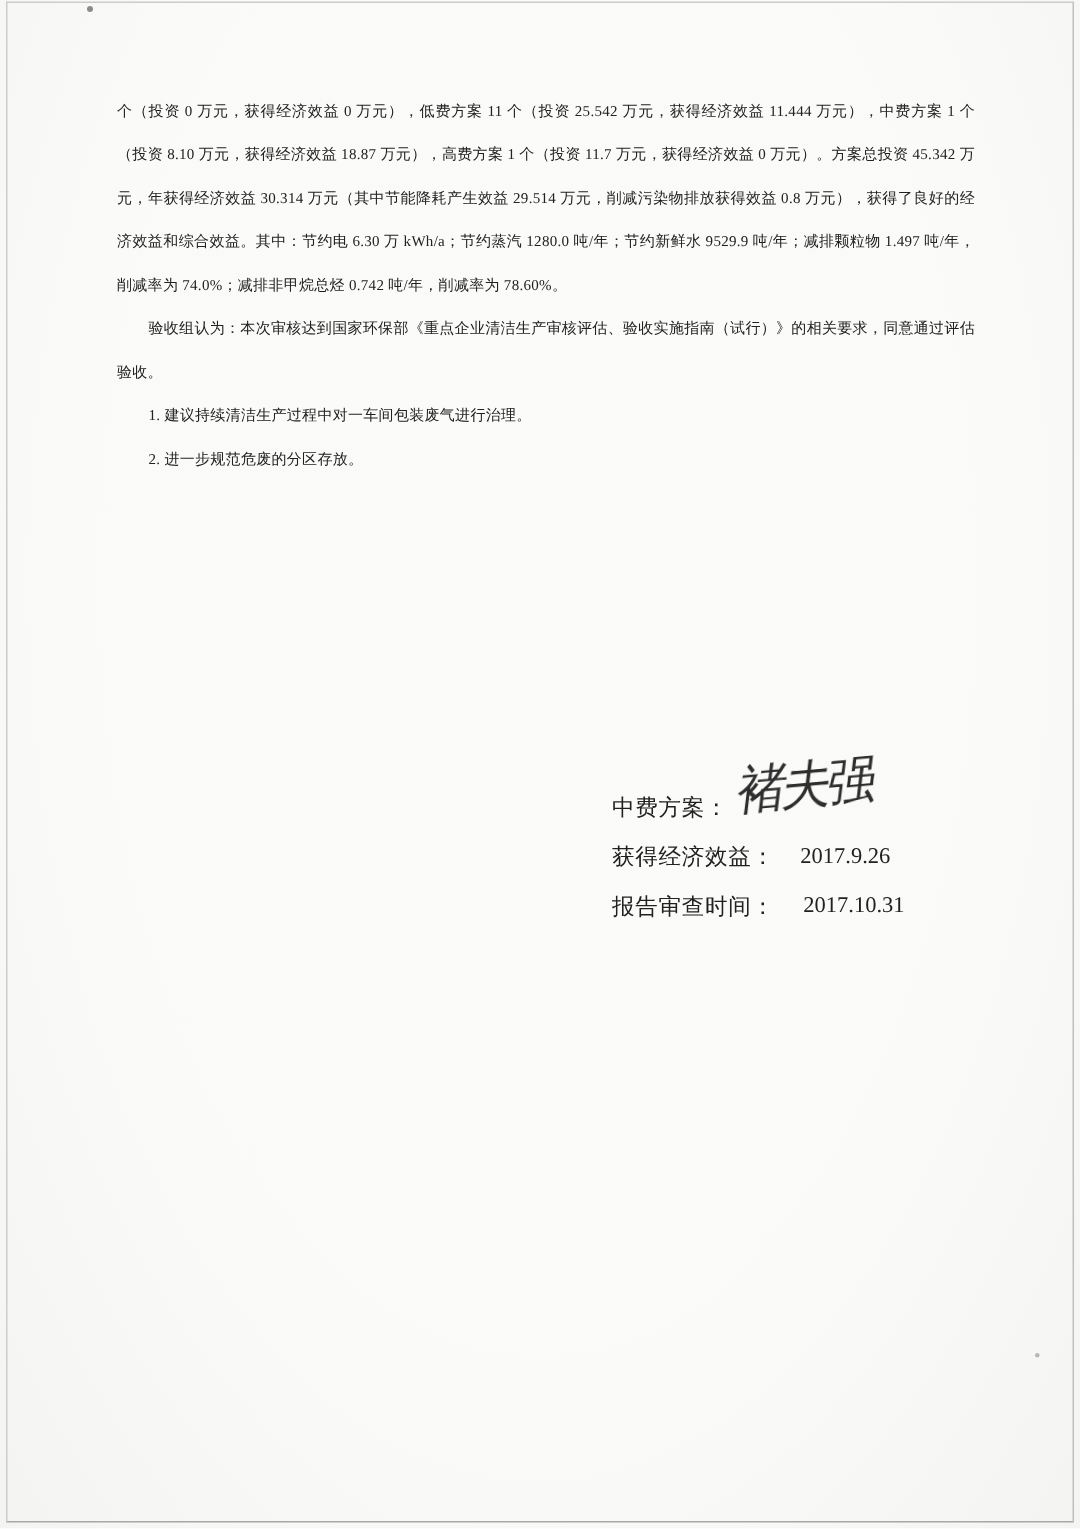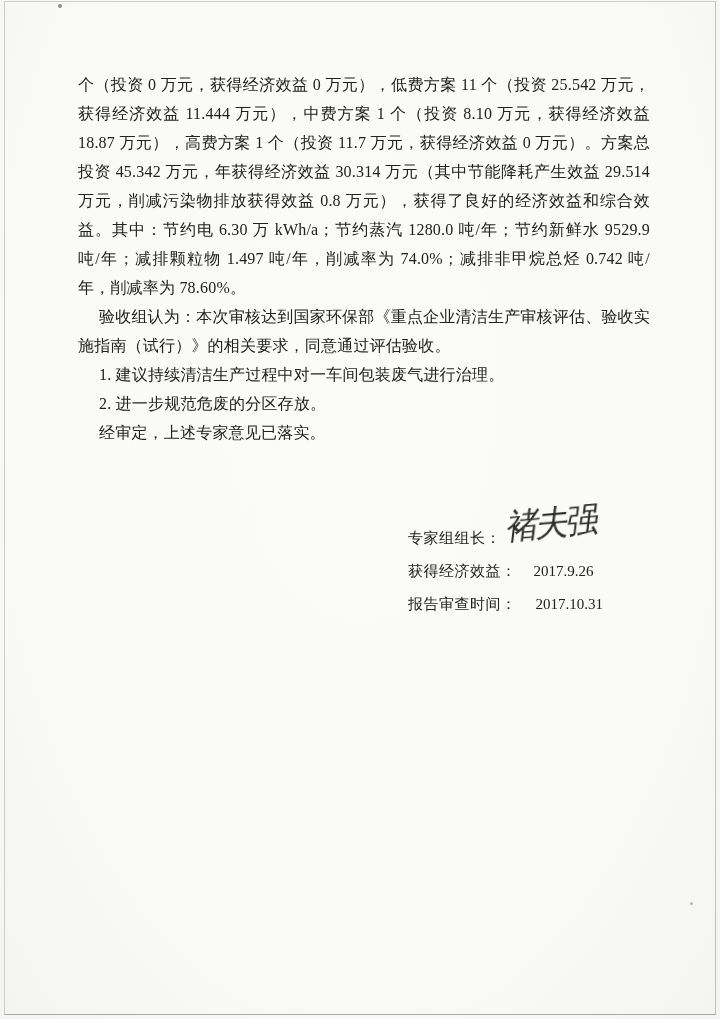--- a/index.html
+++ b/index.html
@@ -21,22 +21,22 @@
     position:absolute;left:4px;top:1px;right:4px;bottom:4px;
     border:1px solid var(--frame);
     border-bottom-color:var(--edge-dark);
     border-right-color:#bfbfbf;
     pointer-events:none;
   }
   .speck{position:absolute;border-radius:50%;}
   .speck-1{left:58px;top:4px;width:4px;height:4px;background:#8c8c8c;}
   .speck-2{left:690px;top:902px;width:3px;height:3px;background:#b8b8b8;}
   .content{
-    position:absolute;left:78px;top:70px;width:572px;
-    font-size:16px;line-height:29px;
+    position:absolute;left:78px;top:60px;width:572px;
+    font-size:10px;line-height:29px;
     text-align:justify;
     letter-spacing:0.2px;
   }
   .para{margin:0;}
   .para.indent{text-indent:21px;}
   .sigblock{
     position:absolute;left:408px;top:522px;width:270px;
     font-size:15px;
   }
   .sig-row{
@@ -67,26 +67,25 @@
 <div class="page">
   <div class="scan-frame"></div>
   <div class="speck speck-1"></div>
   <div class="speck speck-2"></div>
 
   <div class="content">
     <p class="para">个（投资 0 万元，获得经济效益 0 万元），低费方案 11 个（投资 25.542 万元，获得经济效益 11.444 万元），中费方案 1 个（投资 8.10 万元，获得经济效益 18.87 万元），高费方案 1 个（投资 11.7 万元，获得经济效益 0 万元）。方案总投资 45.342 万元，年获得经济效益 30.314 万元（其中节能降耗产生效益 29.514 万元，削减污染物排放获得效益 0.8 万元），获得了良好的经济效益和综合效益。其中：节约电 6.30 万 kWh/a；节约蒸汽 1280.0 吨/年；节约新鲜水 9529.9 吨/年；减排颗粒物 1.497 吨/年，削减率为 74.0%；减排非甲烷总烃 0.742 吨/年，削减率为 78.60%。</p>
     <p class="para indent">验收组认为：本次审核达到国家环保部《重点企业清洁生产审核评估、验收实施指南（试行）》的相关要求，同意通过评估验收。</p>
     <p class="para indent">1. 建议持续清洁生产过程中对一车间包装废气进行治理。</p>
     <p class="para indent">2. 进一步规范危废的分区存放。</p>
-    <p class="para indent">经审定，上述专家意见已落实。</p>
   </div>
 
   <div class="sigblock">
     <div class="sig-row">
-      <span class="sig-label">专家组组长：</span>
+      <span class="sig-label">中费方案：</span>
       <span class="signature">褚夫强</span>
     </div>
     <div class="sig-row">
       <span class="sig-label">获得经济效益：</span>
       <span class="sig-value gap-wide">2017.9.26</span>
     </div>
     <div class="sig-row">
       <span class="sig-label">报告审查时间：</span>
       <span class="sig-value gap-narrow">2017.10.31</span>
     </div>

